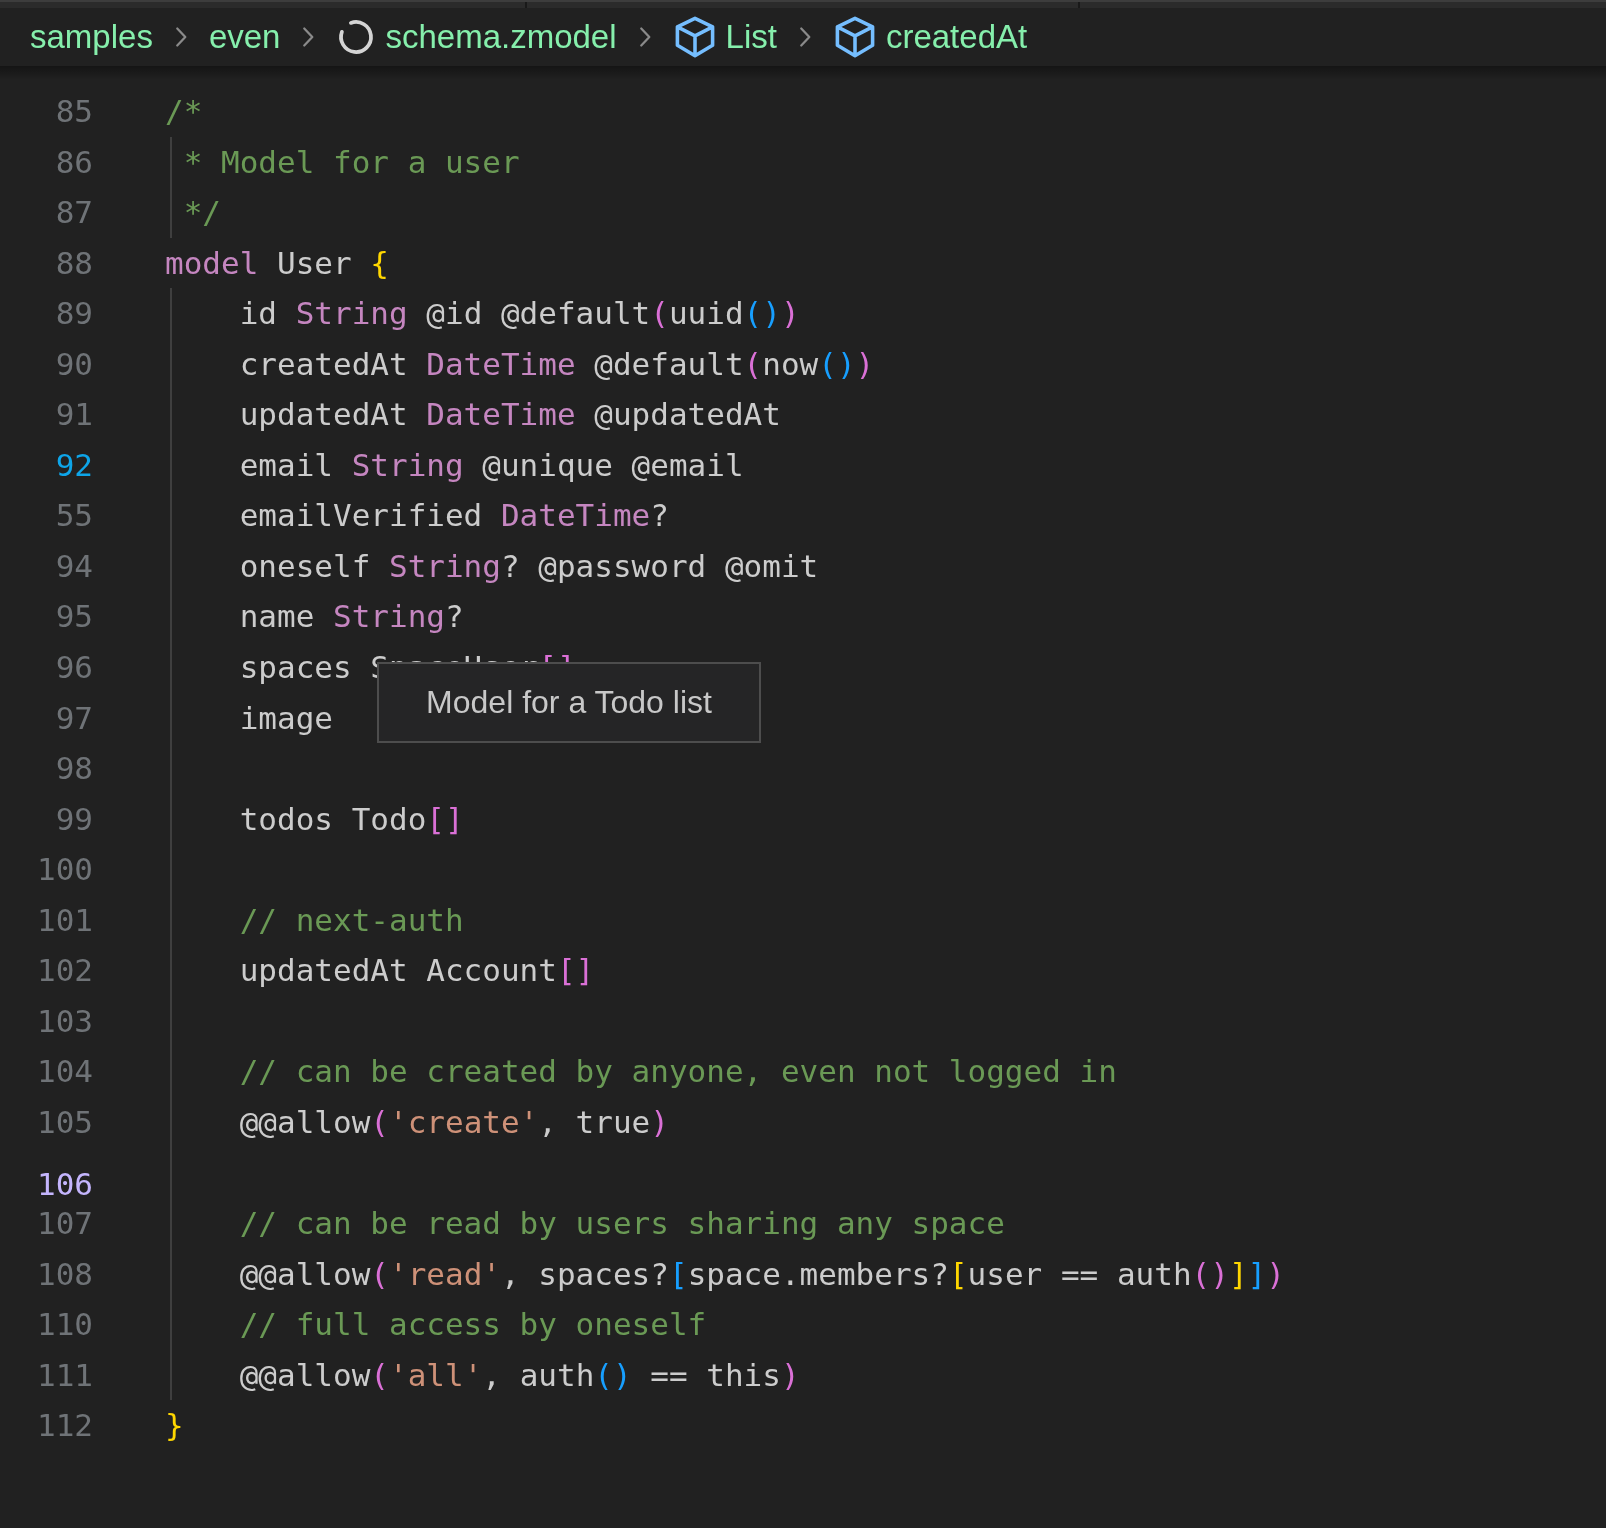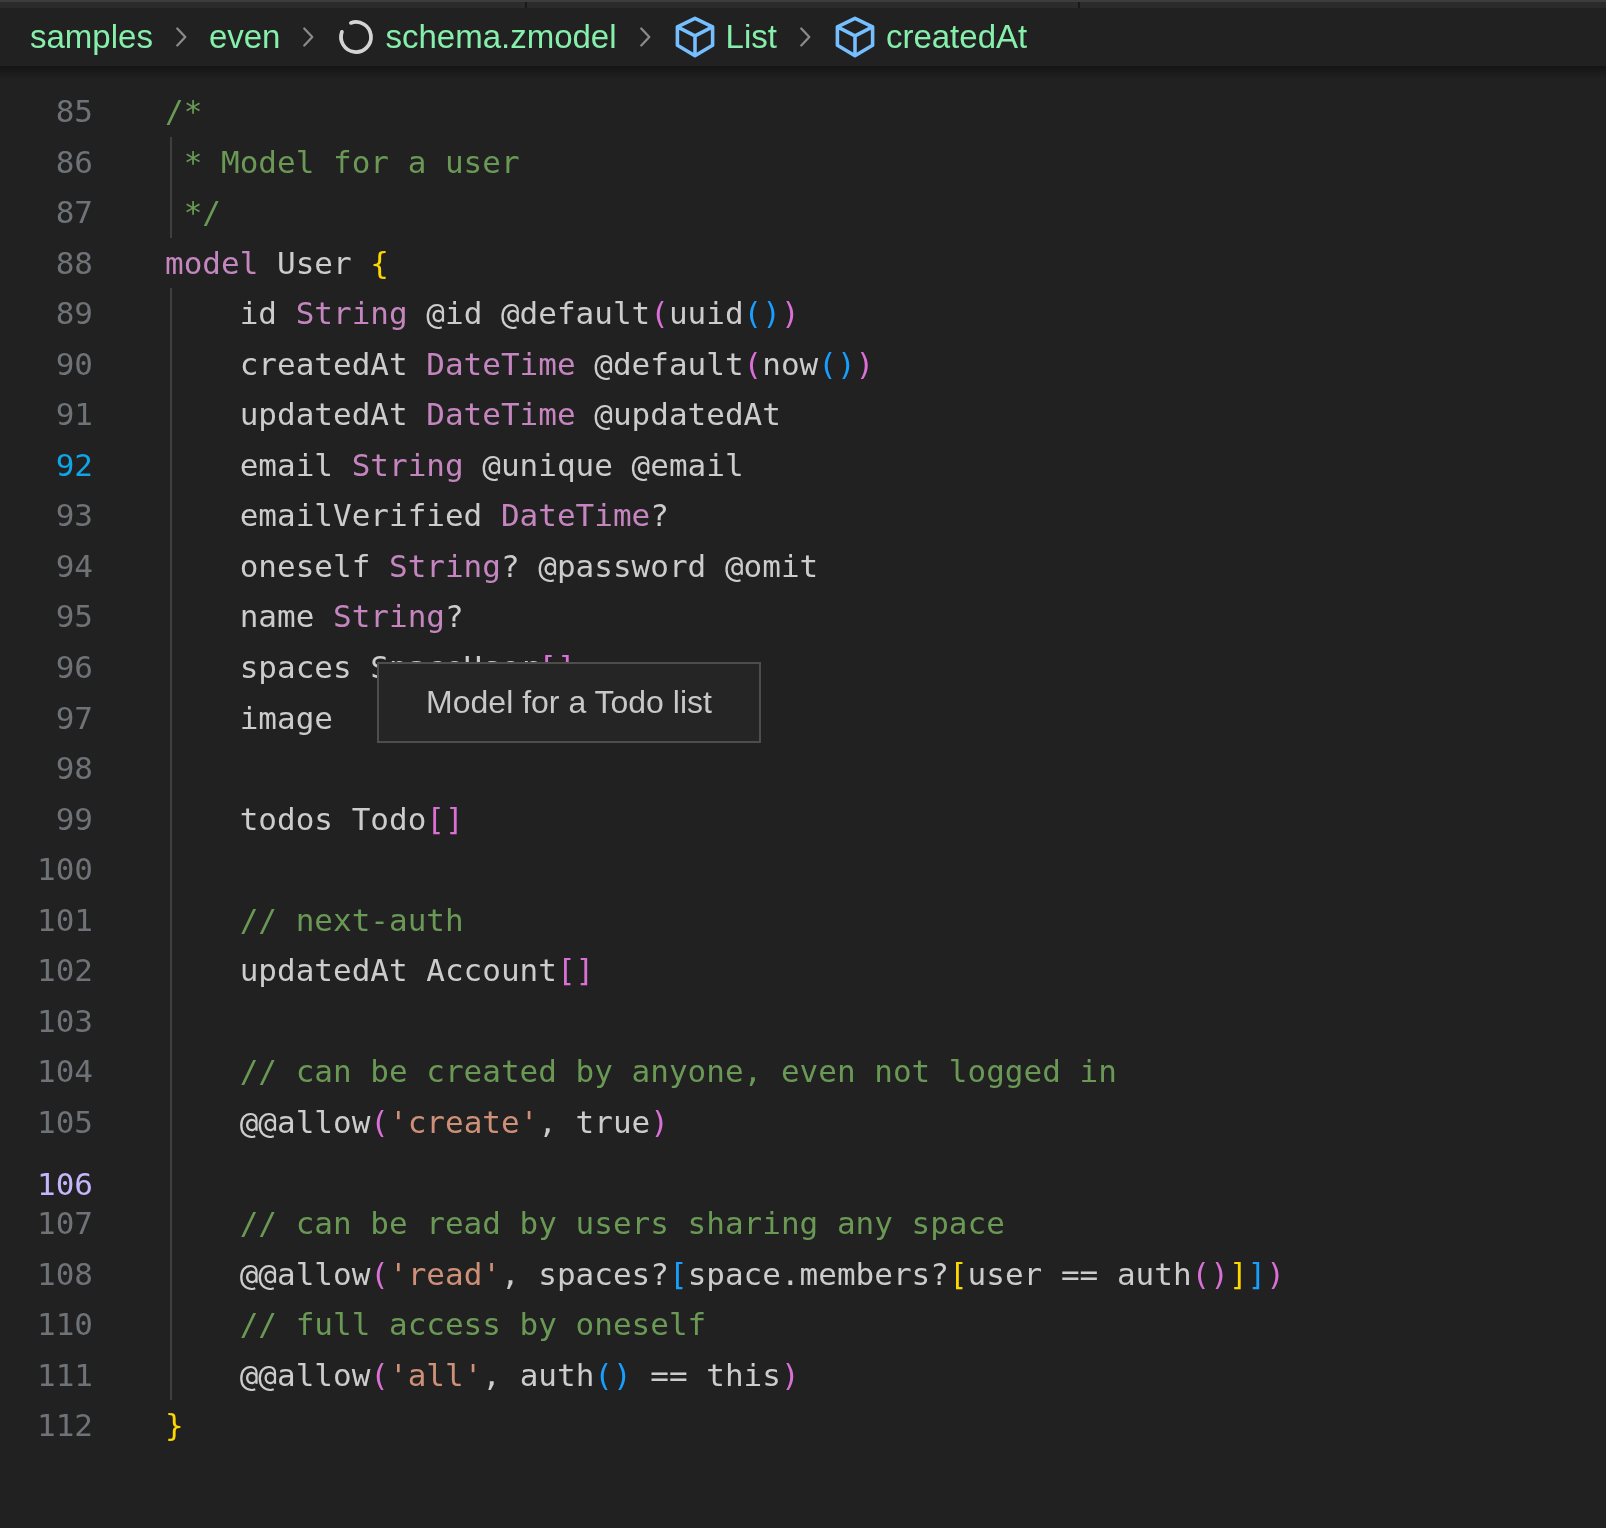--- a/index.html
+++ b/index.html
@@ -99,21 +99,21 @@
 <div class="editor" id="editor">
   <div id="code">
       <div class="line"><span class="gutter" style="color: rgb(111, 115, 119);">85</span><span class="content"><span style="color: rgb(106, 153, 85);">/*</span></span></div>
       <div class="line"><span class="gutter" style="color: rgb(111, 115, 119);">86</span><span class="indent-guide" style="background: rgb(63, 63, 63);"></span><span class="content"><span style="color: rgb(106, 153, 85);"> * Model for a user</span></span></div>
       <div class="line"><span class="gutter" style="color: rgb(111, 115, 119);">87</span><span class="indent-guide" style="background: rgb(63, 63, 63);"></span><span class="content"><span style="color: rgb(106, 153, 85);"> */</span></span></div>
       <div class="line"><span class="gutter" style="color: rgb(111, 115, 119);">88</span><span class="content"><span style="color: rgb(197, 134, 192);">model</span><span style="color: rgb(204, 204, 204);"> User </span><span style="color: rgb(255, 215, 0);">{</span></span></div>
       <div class="line"><span class="gutter" style="color: rgb(111, 115, 119);">89</span><span class="indent-guide" style="background: rgb(63, 63, 63);"></span><span class="content"><span style="color: rgb(204, 204, 204);">    id </span><span style="color: rgb(197, 134, 192);">String</span><span style="color: rgb(204, 204, 204);"> @id @default</span><span style="color: rgb(218, 112, 214);">(</span><span style="color: rgb(204, 204, 204);">uuid</span><span style="color: rgb(23, 159, 255);">()</span><span style="color: rgb(218, 112, 214);">)</span></span></div>
       <div class="line"><span class="gutter" style="color: rgb(111, 115, 119);">90</span><span class="indent-guide" style="background: rgb(63, 63, 63);"></span><span class="content"><span style="color: rgb(204, 204, 204);">    createdAt </span><span style="color: rgb(197, 134, 192);">DateTime</span><span style="color: rgb(204, 204, 204);"> @default</span><span style="color: rgb(218, 112, 214);">(</span><span style="color: rgb(204, 204, 204);">now</span><span style="color: rgb(23, 159, 255);">()</span><span style="color: rgb(218, 112, 214);">)</span></span></div>
       <div class="line"><span class="gutter" style="color: rgb(111, 115, 119);">91</span><span class="indent-guide" style="background: rgb(63, 63, 63);"></span><span class="content"><span style="color: rgb(204, 204, 204);">    updatedAt </span><span style="color: rgb(197, 134, 192);">DateTime</span><span style="color: rgb(204, 204, 204);"> @updatedAt</span></span></div>
       <div class="line"><span class="gutter" style="color: #0ea5e9;">92</span><span class="indent-guide" style="background: rgb(63, 63, 63);"></span><span class="content"><span style="color: rgb(204, 204, 204);">    email </span><span style="color: rgb(197, 134, 192);">String</span><span style="color: rgb(204, 204, 204);"> @unique @email</span></span></div>
-      <div class="line"><span class="gutter" style="color: rgb(111, 115, 119);">93</span><span class="indent-guide" style="background: rgb(63, 63, 63);"></span><span class="content"><span style="color: rgb(204, 204, 204);">    emailVerified </span><span style="color: rgb(197, 134, 192);">DateTime</span><span style="color: rgb(204, 204, 204);">?</span></span></div>
+      <div class="line"><span class="gutter" style="color: rgb(111, 115, 119);">55</span><span class="indent-guide" style="background: rgb(63, 63, 63);"></span><span class="content"><span style="color: rgb(204, 204, 204);">    emailVerified </span><span style="color: rgb(197, 134, 192);">DateTime</span><span style="color: rgb(204, 204, 204);">?</span></span></div>
       <div class="line"><span class="gutter" style="color: rgb(111, 115, 119);">94</span><span class="indent-guide" style="background: rgb(63, 63, 63);"></span><span class="content"><span style="color: rgb(204, 204, 204);">    oneself </span><span style="color: rgb(197, 134, 192);">String</span><span style="color: rgb(204, 204, 204);">? @password @omit</span></span></div>
       <div class="line"><span class="gutter" style="color: rgb(111, 115, 119);">95</span><span class="indent-guide" style="background: rgb(63, 63, 63);"></span><span class="content"><span style="color: rgb(204, 204, 204);">    name </span><span style="color: rgb(197, 134, 192);">String</span><span style="color: rgb(204, 204, 204);">?</span></span></div>
       <div class="line"><span class="gutter" style="color: rgb(111, 115, 119);">96</span><span class="indent-guide" style="background: rgb(63, 63, 63);"></span><span class="content"><span style="color: rgb(204, 204, 204);">    spaces SpaceUser</span><span style="color: rgb(218, 112, 214);">[]</span></span></div>
       <div class="line"><span class="gutter" style="color: rgb(111, 115, 119);">97</span><span class="indent-guide" style="background: rgb(63, 63, 63);"></span><span class="content"><span style="color: rgb(204, 204, 204);">    image</span></span></div>
       <div class="line"><span class="gutter" style="color: rgb(111, 115, 119);">98</span><span class="indent-guide" style="background: rgb(63, 63, 63);"></span></div>
       <div class="line"><span class="gutter" style="color: rgb(111, 115, 119);">99</span><span class="indent-guide" style="background: rgb(63, 63, 63);"></span><span class="content"><span style="color: rgb(204, 204, 204);">    todos Todo</span><span style="color: rgb(218, 112, 214);">[]</span></span></div>
       <div class="line"><span class="gutter" style="color: rgb(111, 115, 119);">100</span><span class="indent-guide" style="background: rgb(63, 63, 63);"></span><span class="content"></span></div>
       <div class="line"><span class="gutter" style="color: rgb(111, 115, 119);">101</span><span class="indent-guide" style="background: rgb(63, 63, 63);"></span><span class="content"><span style="color: rgb(106, 153, 85);">    // next-auth</span></span></div>
       <div class="line"><span class="gutter" style="color: rgb(111, 115, 119);">102</span><span class="indent-guide" style="background: rgb(63, 63, 63);"></span><span class="content"><span style="color: rgb(204, 204, 204);">    updatedAt Account</span><span style="color: rgb(218, 112, 214);">[]</span></span></div>
       <div class="line"><span class="gutter" style="color: rgb(111, 115, 119);">103</span><span class="indent-guide" style="background: rgb(63, 63, 63);"></span><span class="content"></span></div>

